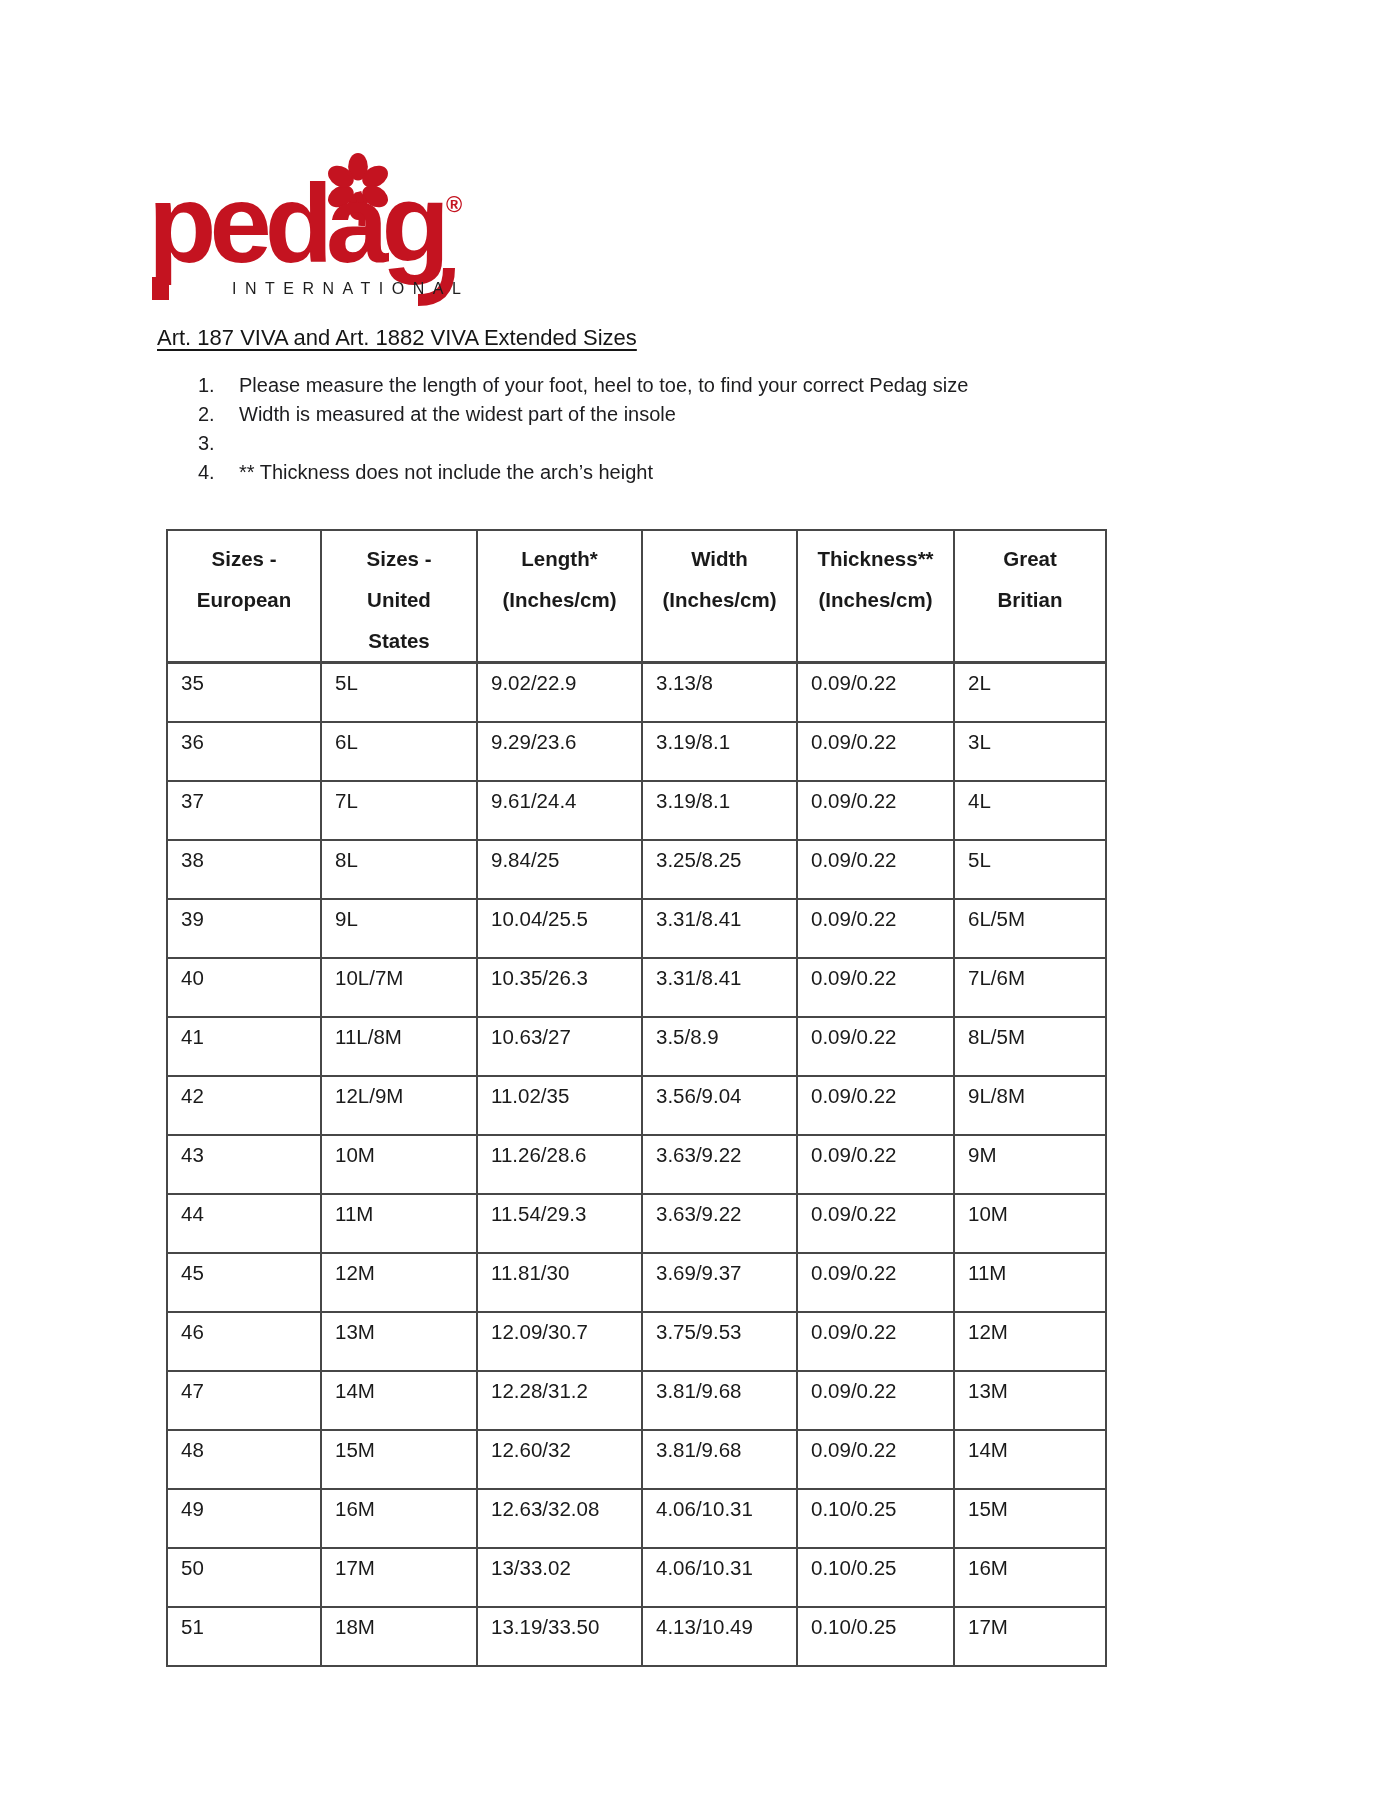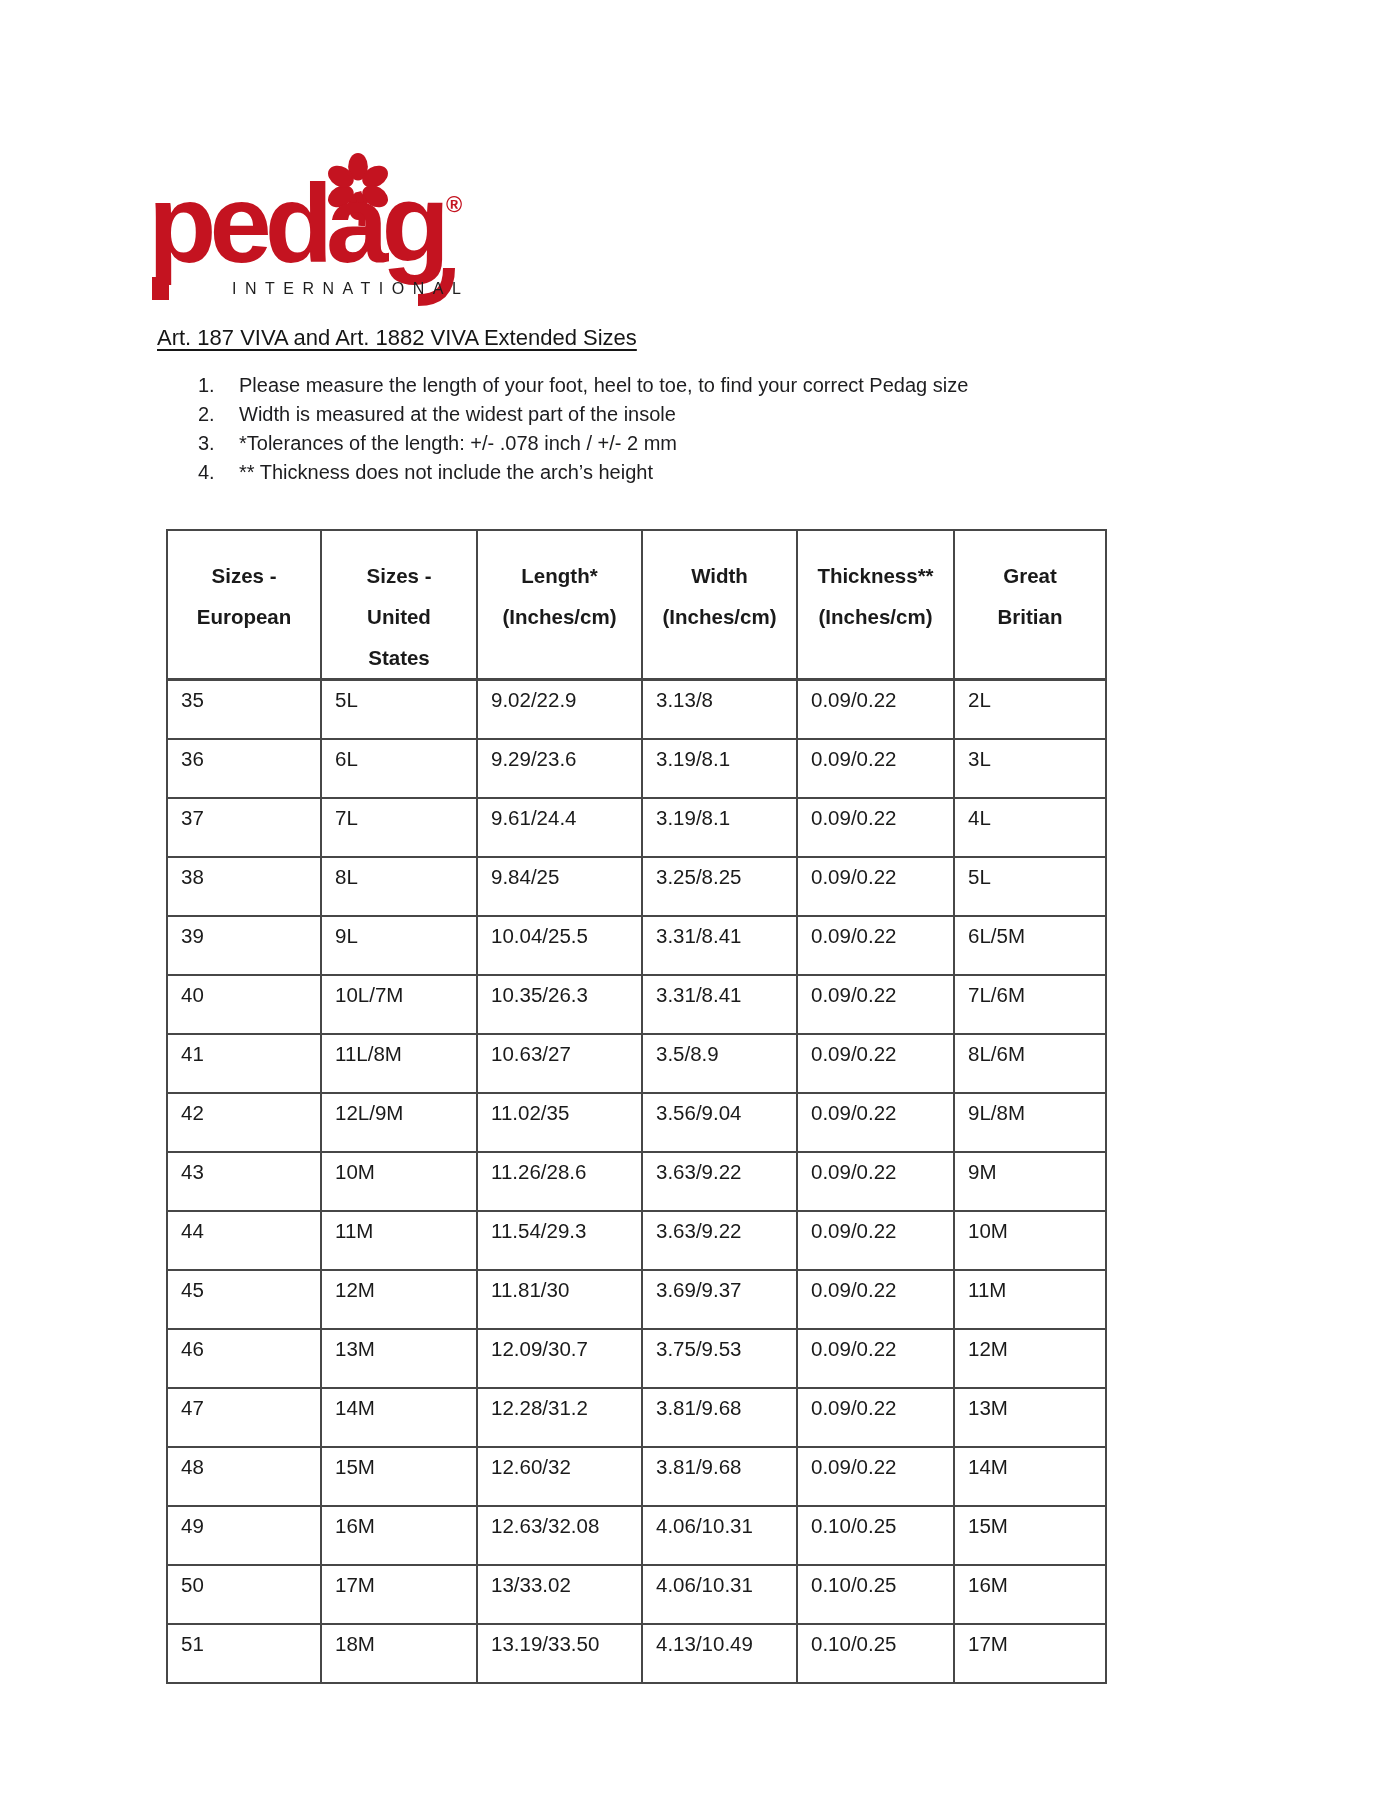--- a/index.html
+++ b/index.html
@@ -47,21 +47,21 @@
 
   
   .size-table {
     position:absolute; left:166px; top:529px;
     border-collapse:collapse; table-layout:fixed;
     width:939px;
     font-size:20.5px; color:#1a1a1a;
   }
   .size-table th, .size-table td { border:2px solid #474747; }
   .size-table th {
-    height:126px; vertical-align:top; padding-top:24px;
+    height:126px; vertical-align:top; padding-top:7px;
     font-weight:bold; text-align:center;
     line-height:41px; white-space:pre-line;
     border-bottom-width:3px;
   }
   .size-table td {
     height:59px; vertical-align:top;
     padding:7px 4px 0 13px;
     font-weight:400; text-align:left; white-space:nowrap;
   }
   :root { --brand-red:#c41320; }
@@ -99,21 +99,20 @@
     <li class="note-row">
       <span class="note-num">1.</span>
       <span class="note-text">Please measure the length of your foot, heel to toe, to find your correct Pedag size</span>
     </li>
     <li class="note-row">
       <span class="note-num">2.</span>
       <span class="note-text">Width is measured at the widest part of the insole</span>
     </li>
     <li class="note-row">
       <span class="note-num">3.</span>
-      <span class="note-text">*Tolerances of the length: +/- .078 inch / +/- 2 mm</span>
     </li>
     <li class="note-row">
       <span class="note-num">4.</span>
       <span class="note-text">** Thickness does not include the arch’s height</span>
     </li>
   </ol>
 
   <table class="size-table">
     <colgroup>
         <col style="width: 154px;">
@@ -188,21 +187,21 @@
           <td>3.31/8.41</td>
           <td>0.09/0.22</td>
           <td>7L/6M</td>
         </tr>
         <tr>
           <td>41</td>
           <td>11L/8M</td>
           <td>10.63/27</td>
           <td>3.5/8.9</td>
           <td>0.09/0.22</td>
-          <td>8L/6M</td>
+          <td>8L/5M</td>
         </tr>
         <tr>
           <td>42</td>
           <td>12L/9M</td>
           <td>11.02/35</td>
           <td>3.56/9.04</td>
           <td>0.09/0.22</td>
           <td>9L/8M</td>
         </tr>
         <tr>

